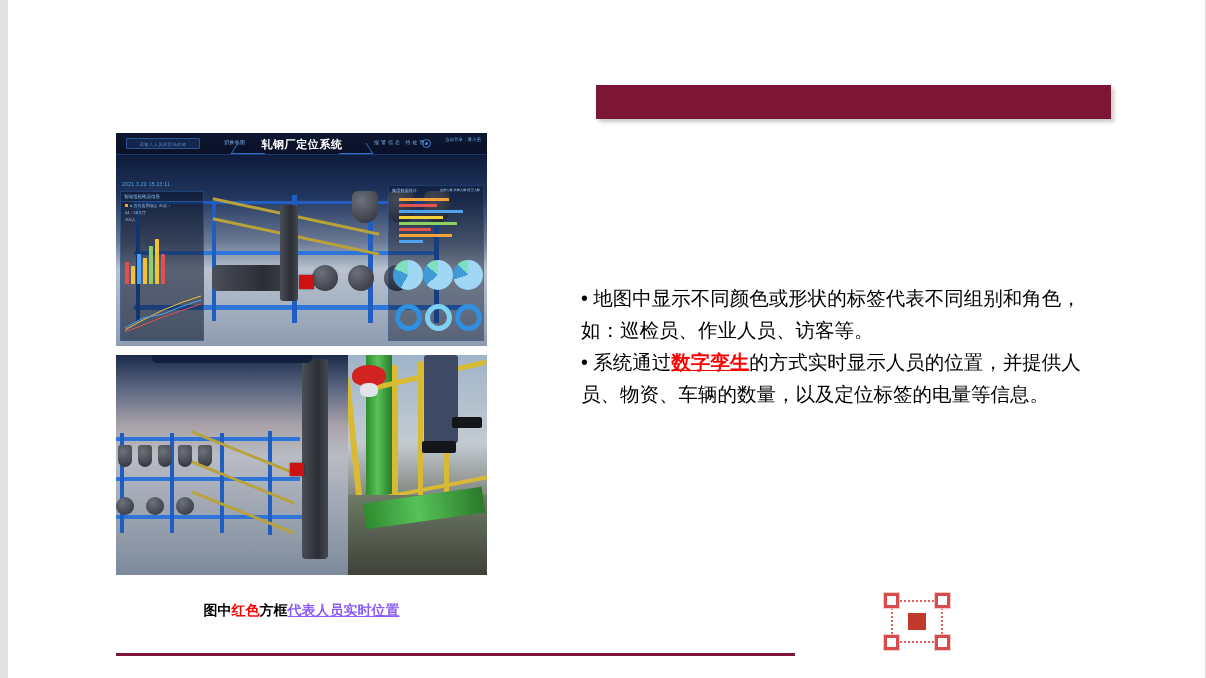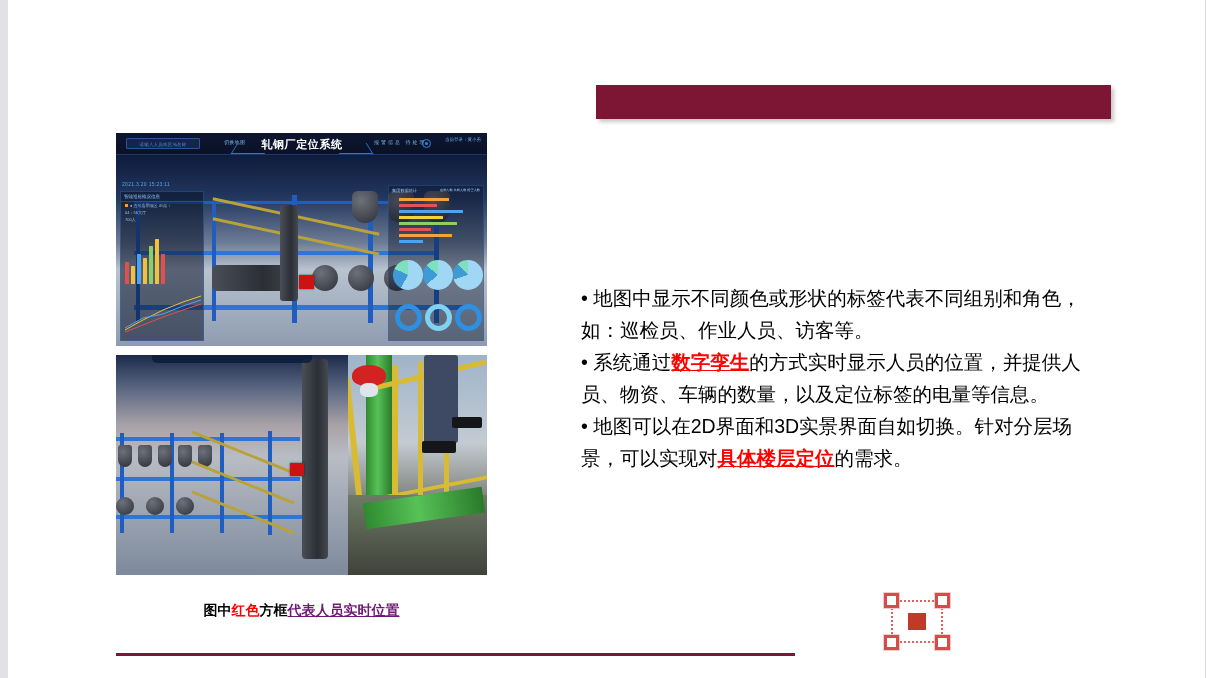--- a/index.html
+++ b/index.html
@@ -131,21 +131,21 @@
   .boot{position:absolute;background:#15161a;border-radius:2px;}
   .floor{position:absolute;background:#6f7a6a;}
 
   
   .caption{
     position:absolute; left:108px; top:602px; width:371px;
     text-align:center; font-size:14px; font-weight:bold; color:#000;
     white-space:nowrap;
   }
   .caption .red{color:#ff0000;}
-  .caption .redu{color:#701a75; text-decoration:underline;}
+  .caption .redu{color:#8b5cf6; text-decoration:underline;}
 
   .bottom-rule{
     position:absolute; left:108px; top:653px; width:679px; height:3px;
     background:#7d1535;
   }
 
   
   .hdr-bar{
     position:absolute; left:588px; top:85px; width:515px; height:34px;
     background:#7d1535;
@@ -341,23 +341,20 @@
   <div class="title">
   </div>
 
   <div class="bullets">
     <p>
       <span>•</span><span> 地图中显示不同颜色或形状的标签代表不同组别和角色，如：巡检员、作业人员、访客等。</span>
     </p>
     <p>
       <span>•</span><span> 系统通过</span><span class="hl">数字孪生</span><span>的方式实时显示人员的位置，并提供人员、物资、车辆的数量，以及定位标签的电量等信息。</span>
     </p>
-    <p>
-      <span>•</span><span> 地图可以在2D界面和3D实景界面自如切换。针对分层场景，可以实现对</span><span class="hl">具体楼层定位</span><span>的需求。</span>
-    </p>
   </div>
 
   <div class="sel">
     <div class="dashh" style="top:7px;"></div>
     <div class="dashh" style="bottom:7px;"></div>
     <div class="dashv" style="left:7px;"></div>
     <div class="dashv" style="right:7px;"></div>
     <div class="core"></div>
     <div class="h tl"></div>
     <div class="h tr"></div>

